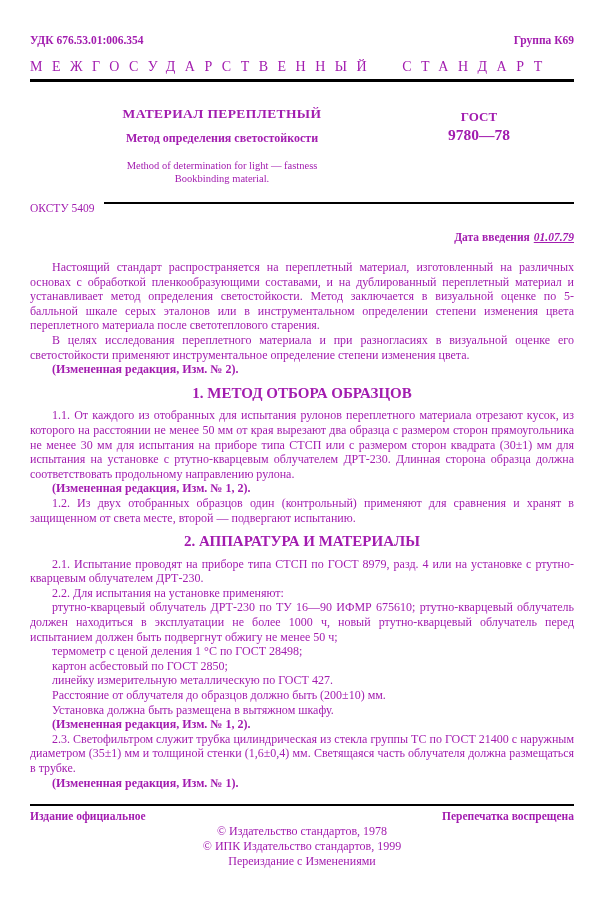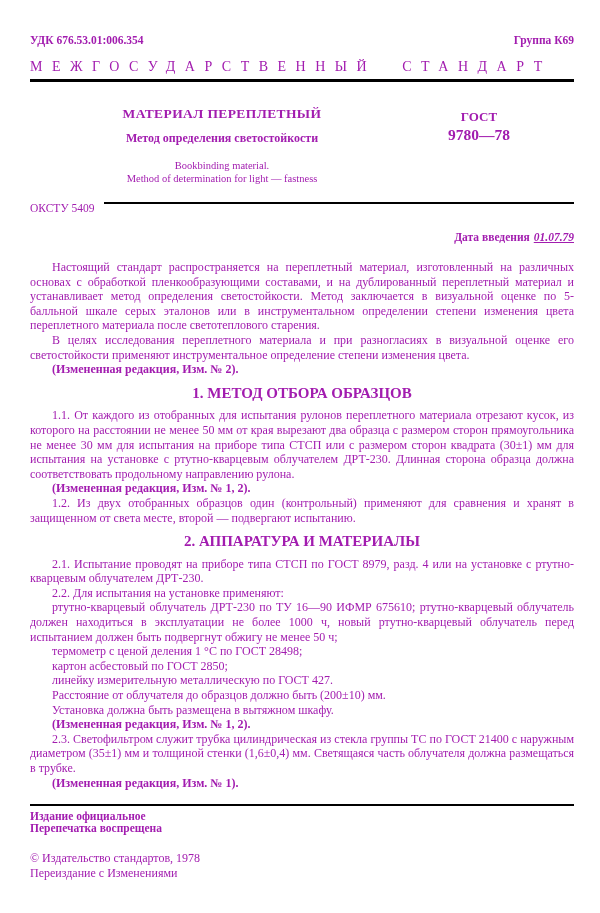--- a/index.html
+++ b/index.html
@@ -50,44 +50,44 @@
   .body-text p { text-indent: 22px; }
   .bold-note { font-weight: bold; }
   .section-heading {
     text-align: center; font-weight: bold; font-size: 15px;
     margin: 9px 0 8px 0; text-indent: 0 !important;
   }
   
   .footer-rule { border-top: 2px solid #000; margin-top: 14px; }
   .footer-row {
     display: flex; justify-content: space-between;
-    font-size: 11.5px; font-weight: bold; margin-top: 4px; flex-direction: column;
+    font-size: 11.5px; font-weight: bold; margin-top: 4px;
   }
-  .copyright-block { text-align: left; font-size: 12px; line-height: 15px; margin-top: 17px; }
+  .copyright-block { text-align: center; font-size: 12px; line-height: 15px; margin-top: 2px; }
 </style>
 </head>
 <body>
 
 <div class="page">
 
   <div class="top-row">
     <span>УДК 676.53.01:006.354</span>
     <span>Группа К69</span>
   </div>
 
   <div class="standard-name">МЕЖГОСУДАРСТВЕННЫЙ СТАНДАРТ</div>
   <div class="thick-rule"></div>
 
   <div class="title-block">
     <div class="title-left">
       <div class="title-ru">МАТЕРИАЛ ПЕРЕПЛЕТНЫЙ</div>
       <div class="subtitle-ru">Метод определения светостойкости</div>
       <div class="title-en">
+        <div>Method of determination for light — fastness</div>
         <div>Bookbinding material.</div>
-        <div>Method of determination for light — fastness</div>
       </div>
     </div>
     <div class="gost-box">
       <div class="gost-label">ГОСТ</div>
       <div class="gost-number">9780—78</div>
     </div>
   </div>
 
   <div class="okstu-row">
     <span>ОКСТУ  5409</span>
@@ -122,16 +122,17 @@
     <p class="bold-note">(Измененная редакция, Изм. № 1).</p>
   </div>
 
   <div class="footer-rule"></div>
   <div class="footer-row">
     <span>Издание официальное</span>
     <span>Перепечатка воспрещена</span>
   </div>
   <div class="copyright-block">
     <div>©  Издательство стандартов, 1978</div>
+    <div>©  ИПК Издательство стандартов, 1999</div>
     <div>Переиздание с Изменениями</div>
   </div>
 
 </div>
 
 </body></html>

